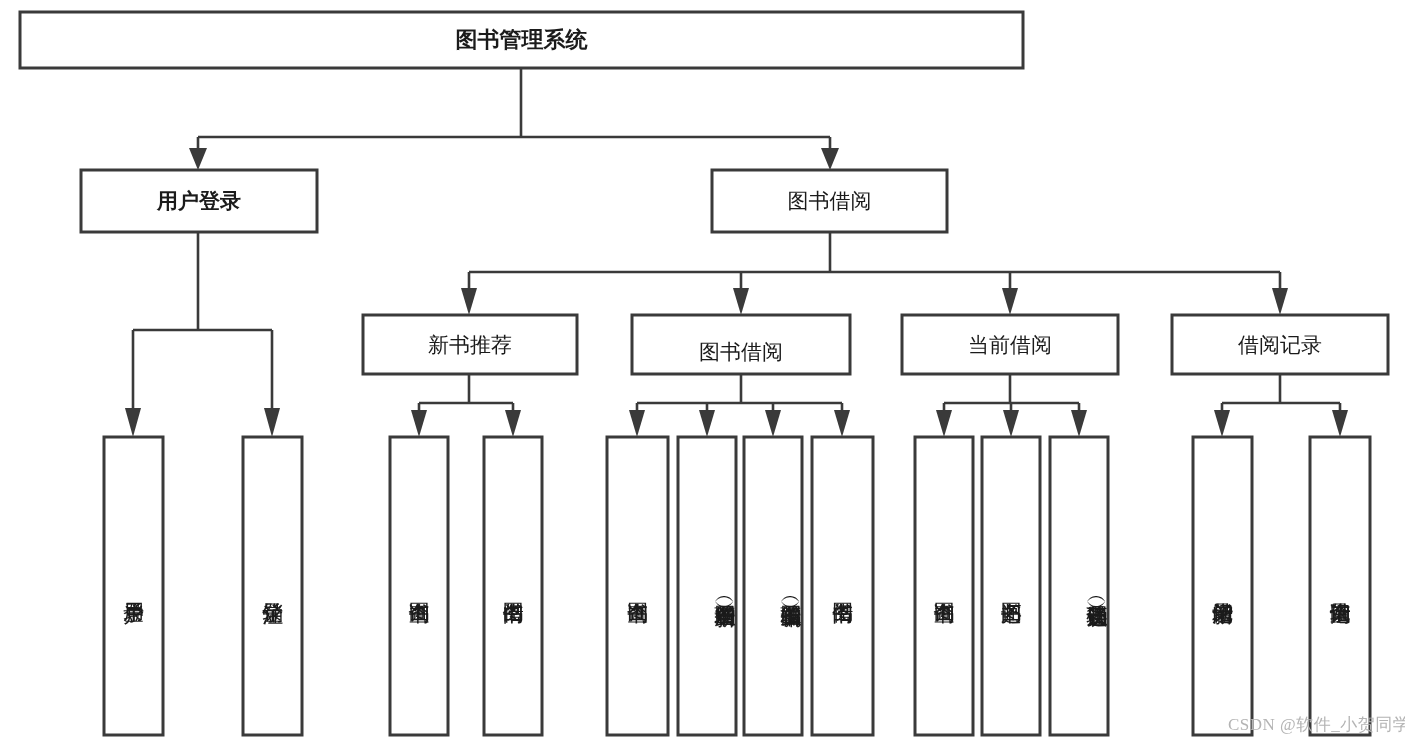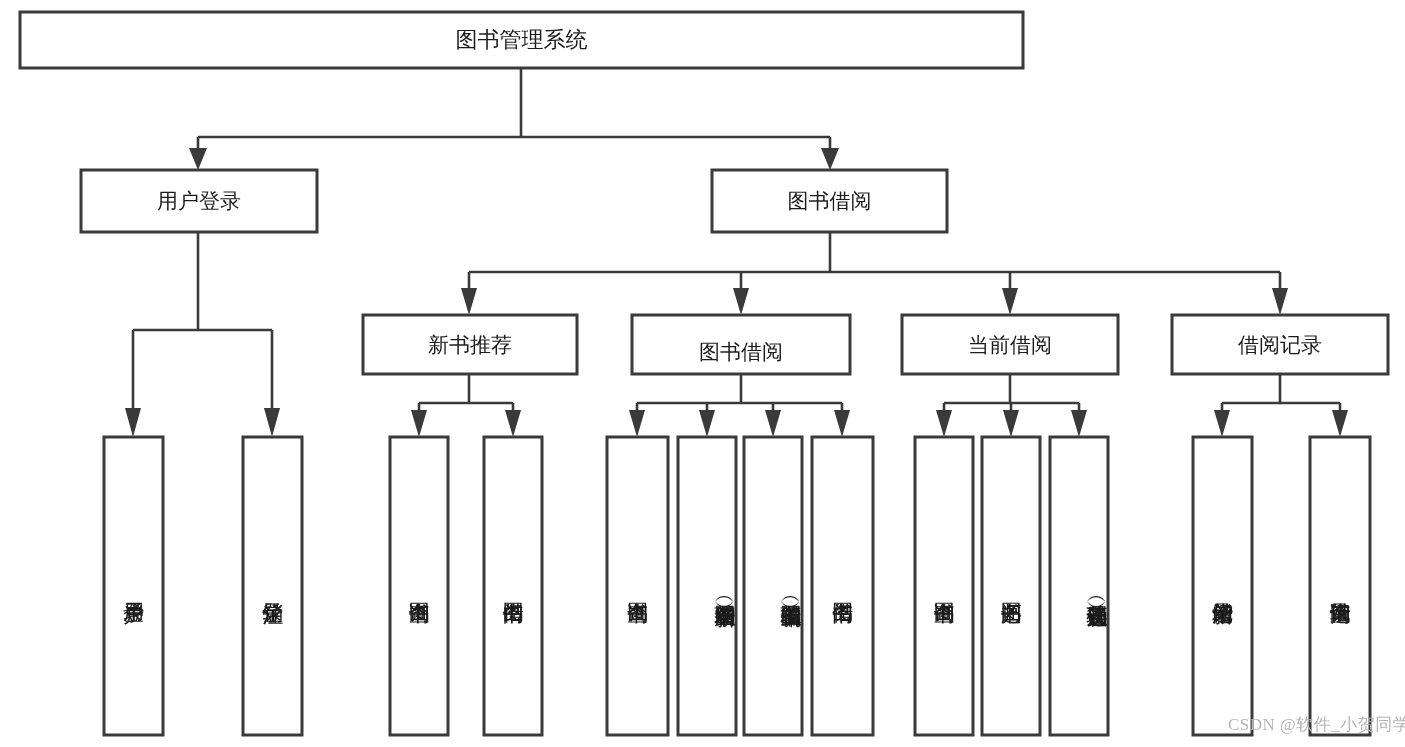--- a/index.html
+++ b/index.html
@@ -140,23 +140,23 @@
     <rect class="node-rect" x="812" y="437" width="61" height="298"></rect>
 
     <rect class="node-rect" x="915" y="437" width="58" height="298"></rect>
     <rect class="node-rect" x="982" y="437" width="58" height="298"></rect>
     <rect class="node-rect" x="1050" y="437" width="58" height="298"></rect>
 
     <rect class="node-rect" x="1193" y="437" width="59" height="298"></rect>
     <rect class="node-rect" x="1310" y="437" width="60" height="298"></rect>
   </svg>
 
-  <div class="htext" style="left:20px;top:12px;width:1003px;height:56px;font-size:22px;">图书管理系统</div>
+  <div class="htext" style="left:20px;top:12px;width:1003px;height:56px;font-size:22px;font-weight:bold;">图书管理系统</div>
 
-  <div class="htext" style="left:81px;top:170px;width:236px;height:62px;">用户登录</div>
+  <div class="htext" style="left:81px;top:170px;width:236px;height:62px;font-weight:bold;">用户登录</div>
   <div class="htext" style="left:712px;top:170px;width:235px;height:62px;">图书借阅</div>
 
   <div class="htext" style="left:363px;top:315px;width:214px;height:59px;">新书推荐</div>
   <div class="htext" style="left:632px;top:315px;width:218px;height:73px;">图书借阅</div>
   <div class="htext" style="left:902px;top:315px;width:216px;height:59px;border-radius:12px;">当前借阅</div>
   <div class="htext" style="left:1172px;top:315px;width:216px;height:59px;border-radius:29px;">借阅记录</div>
 
   <div class="vtext" style="left:104px;top:437px;width:59px;height:298px;">用户登录</div>
   <div class="vtext" style="left:243px;top:437px;width:59px;height:298px;">注销登录</div>
 

